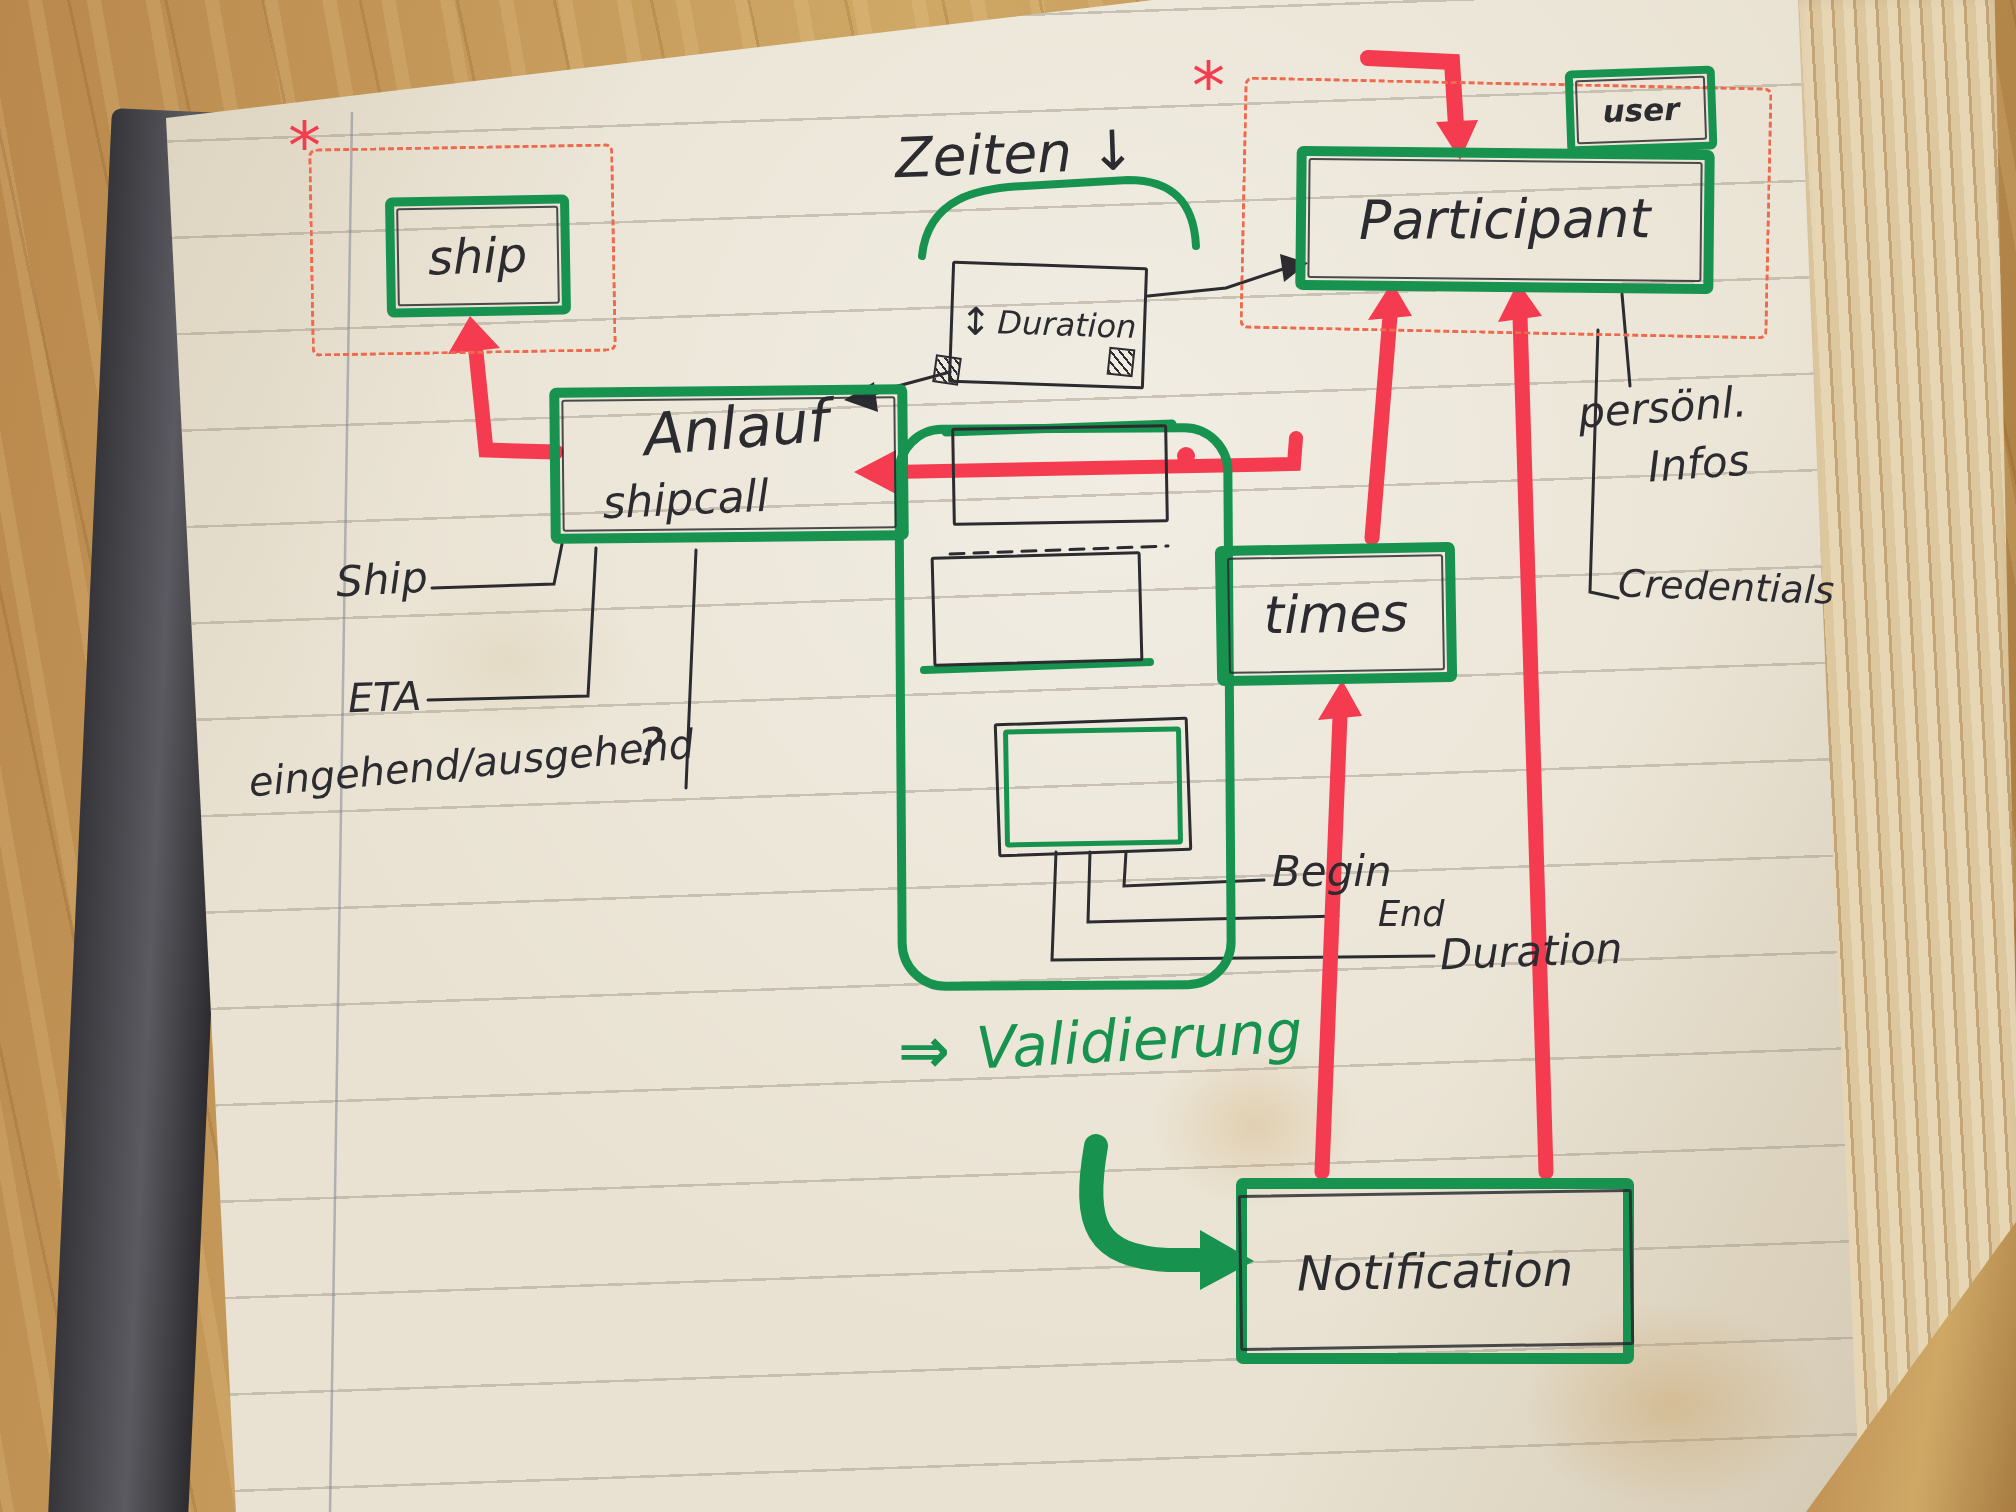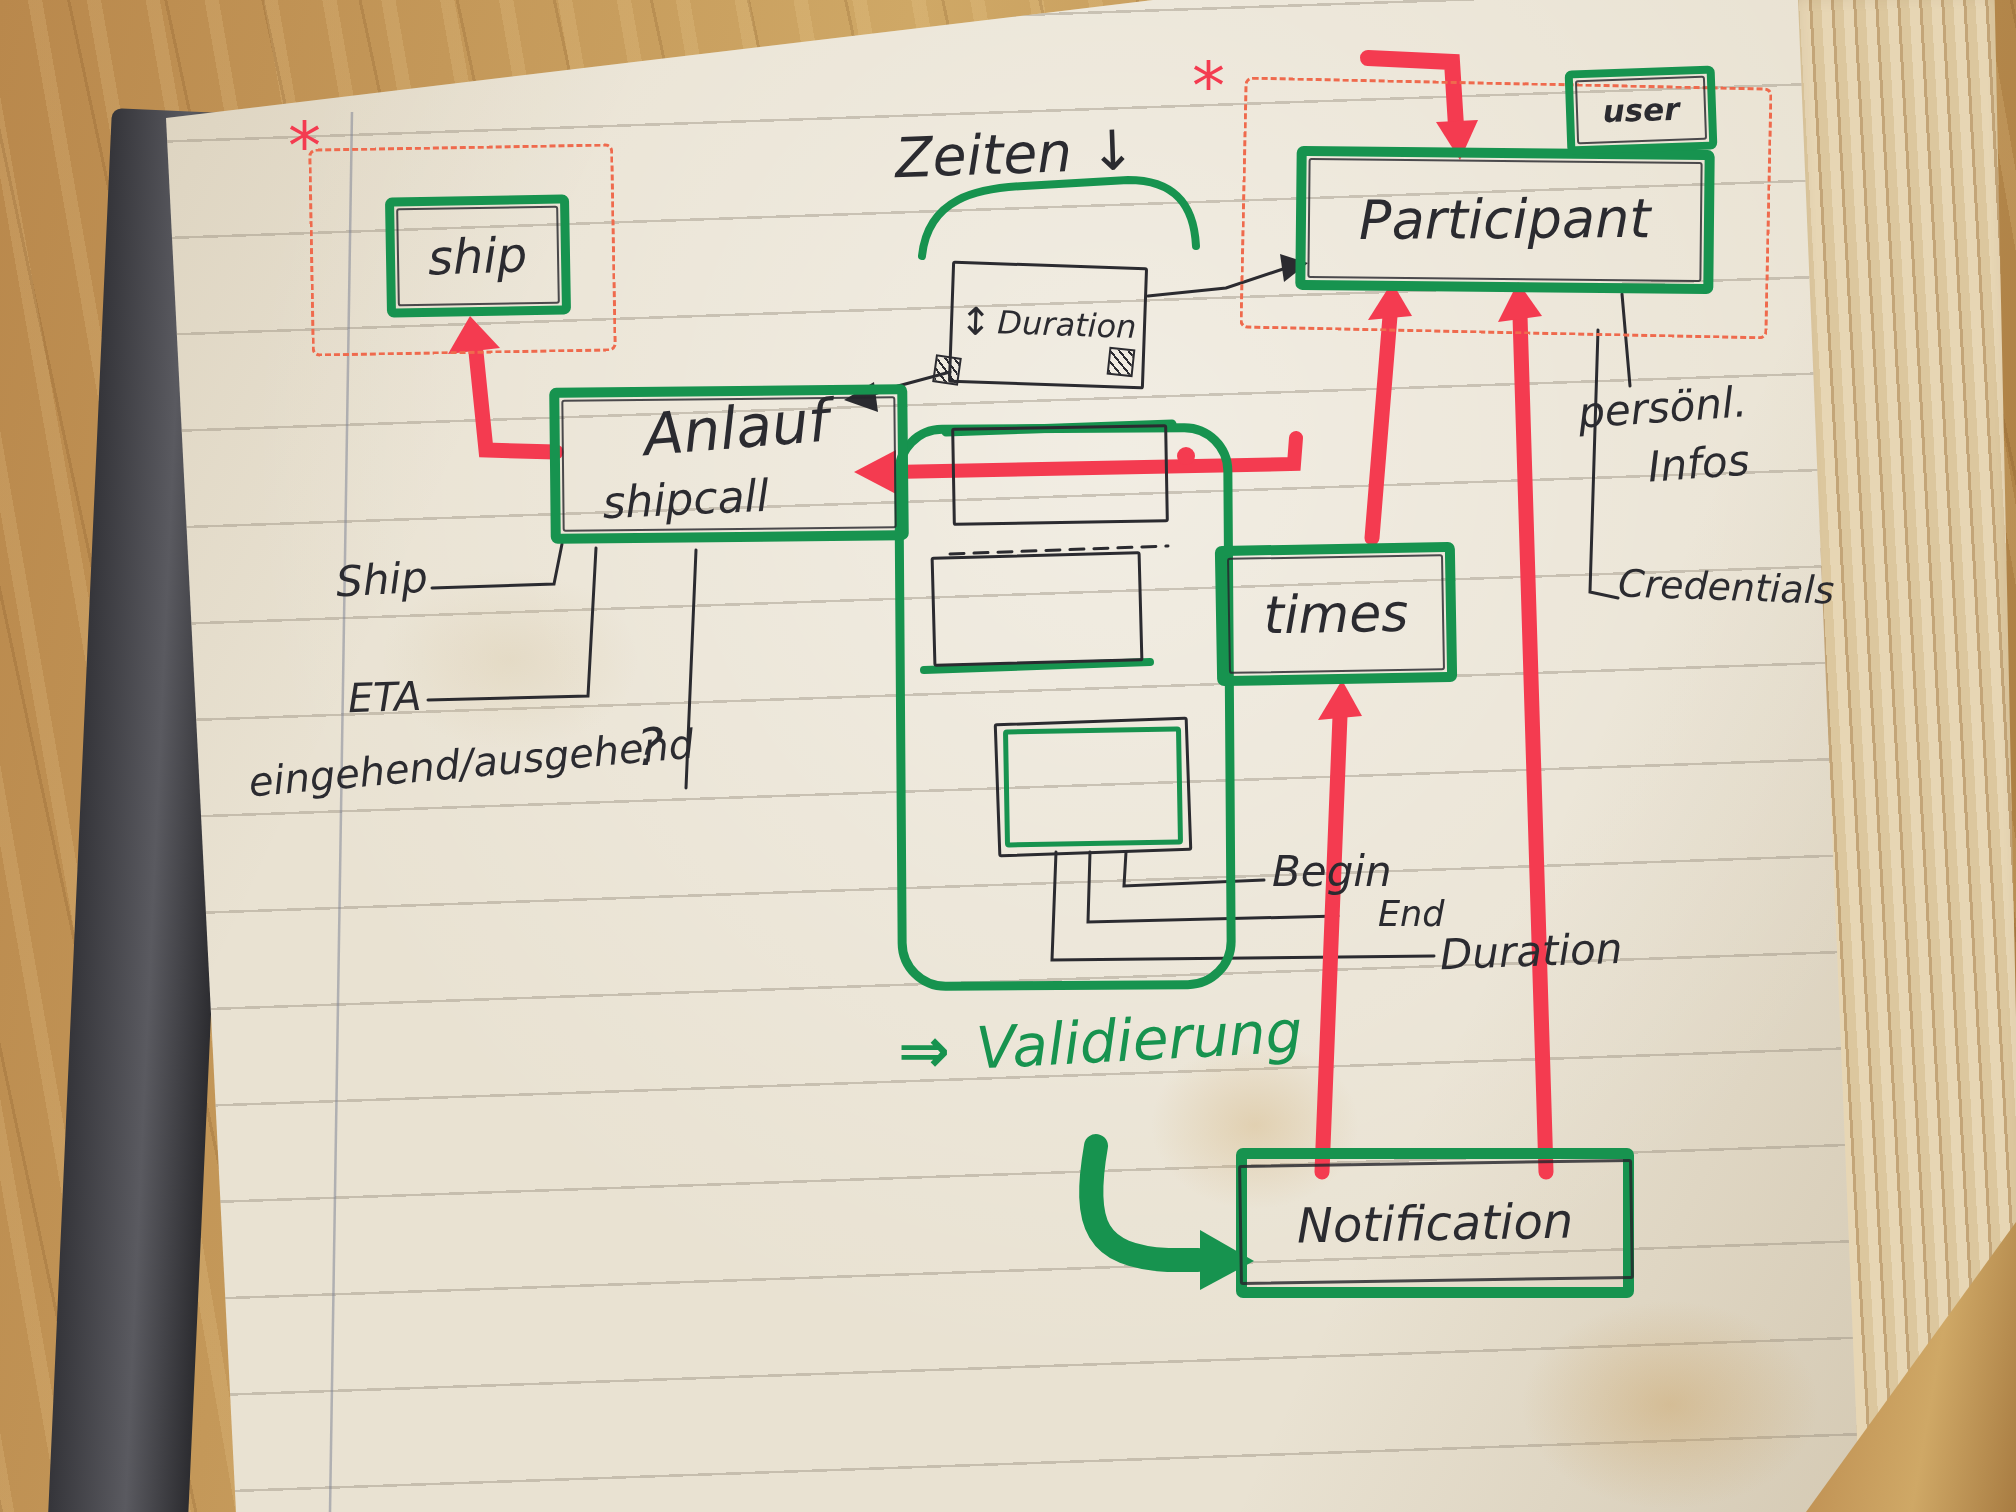--- a/index.html
+++ b/index.html
@@ -67,21 +67,21 @@
   .ebox::before{content:"";position:absolute;inset:2px;border:2.5px solid rgba(38,38,44,.82);border-radius:3px;}
   .pbox{position:absolute;border:3px solid var(--pen);border-radius:3px;}
   .dashed-box{position:absolute;border:3.5px dashed var(--dashed-red);border-radius:8px;}
 
   
   .ship-box{left:386px;top:196px;width:184px;height:120px;transform:rotate(-1deg);}
   .participant-box{left:1296px;top:148px;width:418px;height:144px;border-width:10px;transform:rotate(.6deg);}
   .user-box{left:1566px;top:68px;width:150px;height:84px;border-width:8px;transform:rotate(-2deg);}
   .anlauf-box{left:550px;top:386px;width:358px;height:156px;border-width:10px;transform:rotate(-.6deg);}
   .times-box{left:1216px;top:544px;width:240px;height:140px;border-width:10px;transform:rotate(-1deg);}
-  .notification-box{left:1236px;top:1148px;width:398px;height:150px;border-width:11px;}
+  .notification-box{left:1236px;top:1178px;width:398px;height:186px;border-width:11px;}
   .notification-box::before{inset:3px -10px 5px -8px;transform:rotate(-.9deg);border-width:3px;}
   .duration-box{left:950px;top:264px;width:196px;height:122px;transform:rotate(2deg);
                 display:flex;align-items:center;justify-content:center;gap:6px;}
   .dashed-ship{left:310px;top:146px;width:305px;height:208px;transform:rotate(-1deg);}
   .dashed-participant{left:1242px;top:82px;width:528px;height:252px;transform:rotate(1.2deg);}
   .container-box{position:absolute;left:896px;top:424px;width:338px;height:566px;
                  border:9px solid var(--marker-green);border-radius:48px;transform:rotate(-.4deg);}
   .inner-a{left:952px;top:426px;width:216px;height:98px;transform:rotate(-1deg);}
   .inner-b{left:932px;top:554px;width:210px;height:110px;transform:rotate(-1.5deg);}
   .inner-c{left:996px;top:720px;width:194px;height:134px;border-width:3.5px;transform:rotate(-2deg);}

